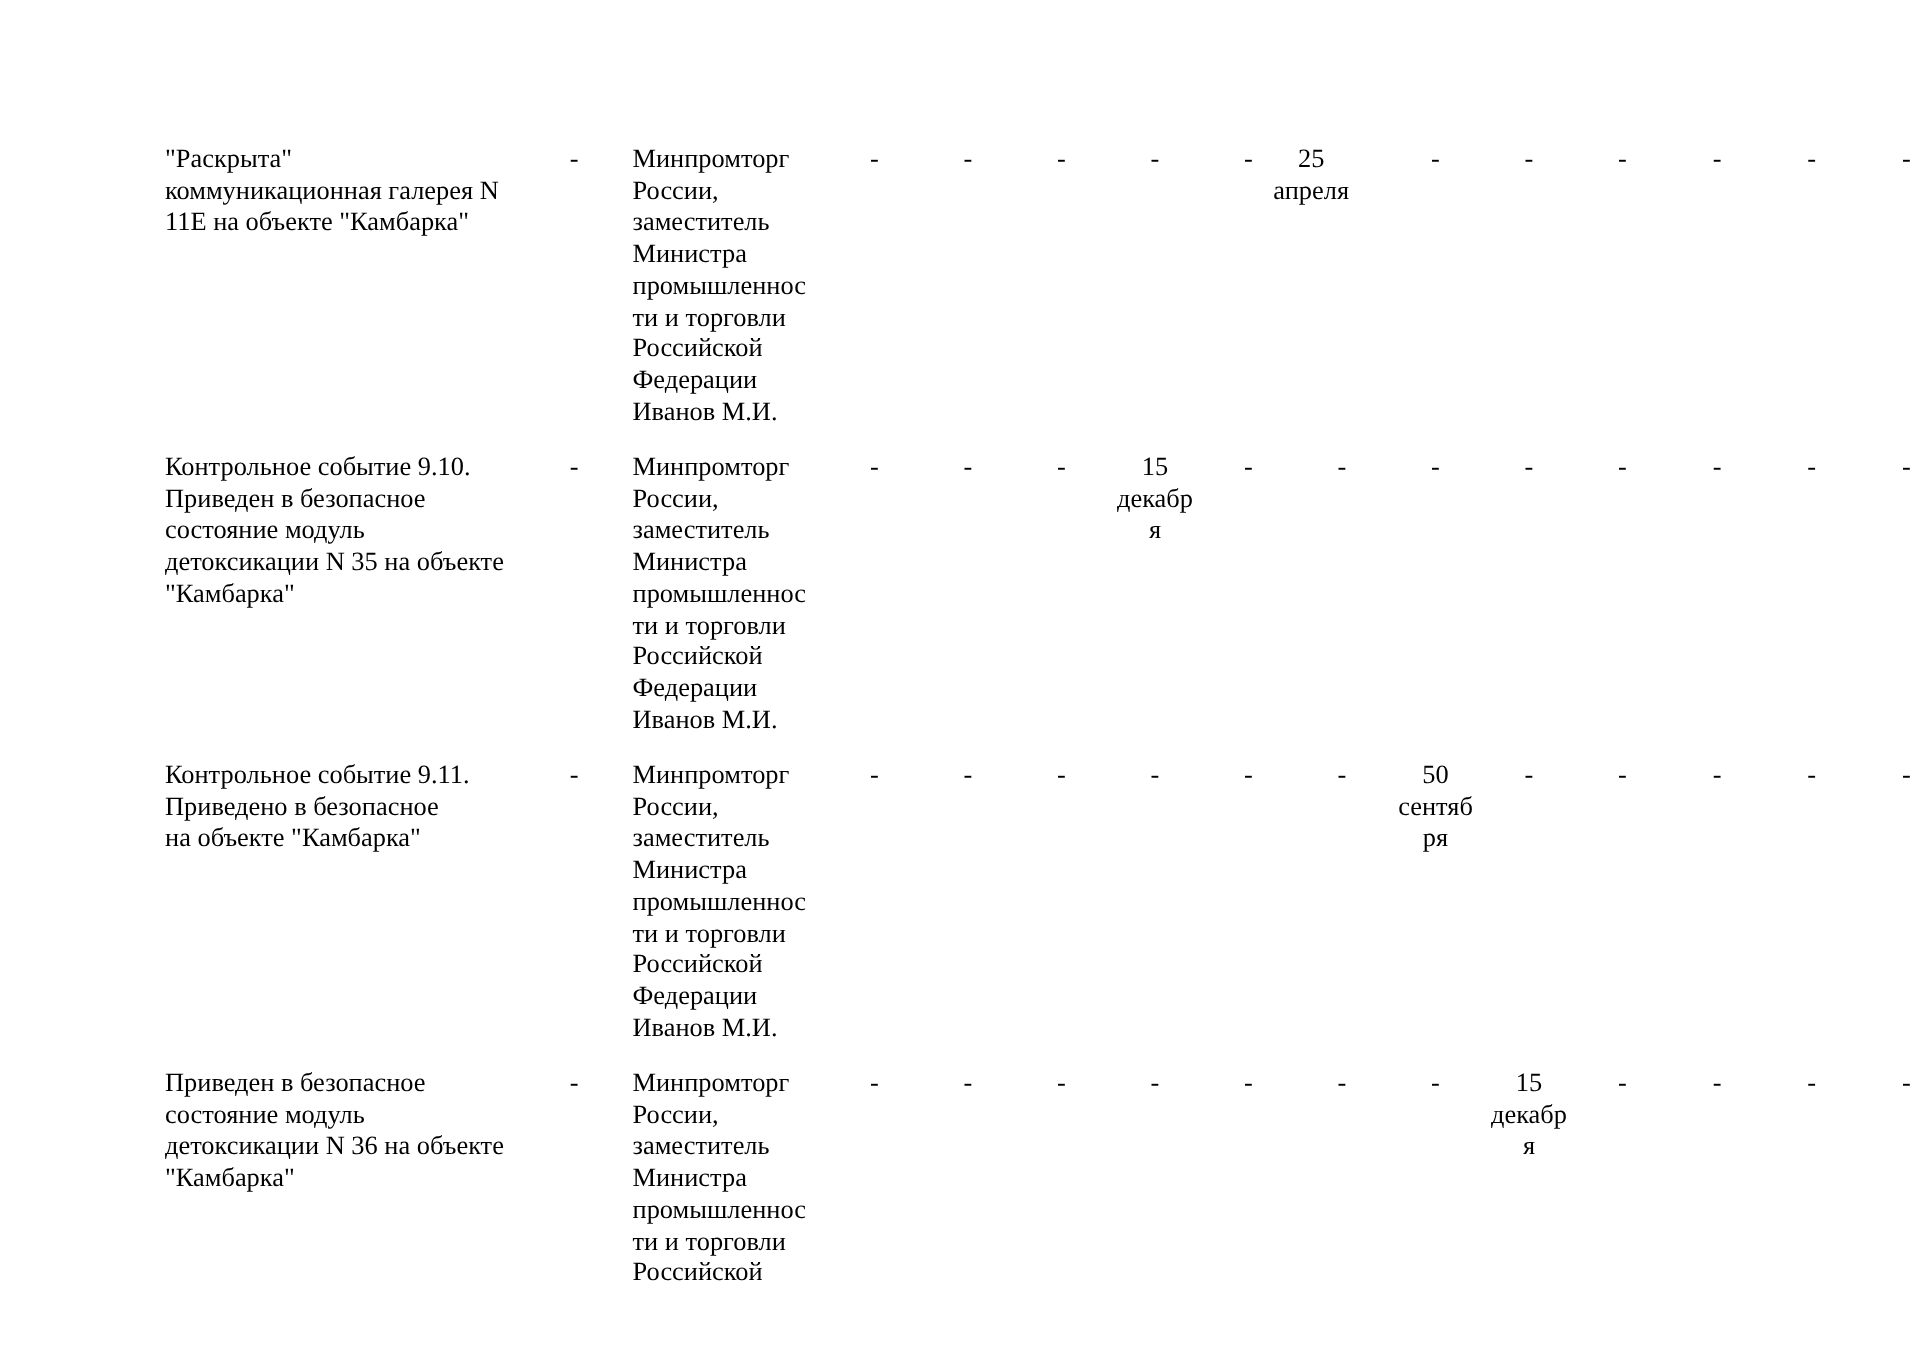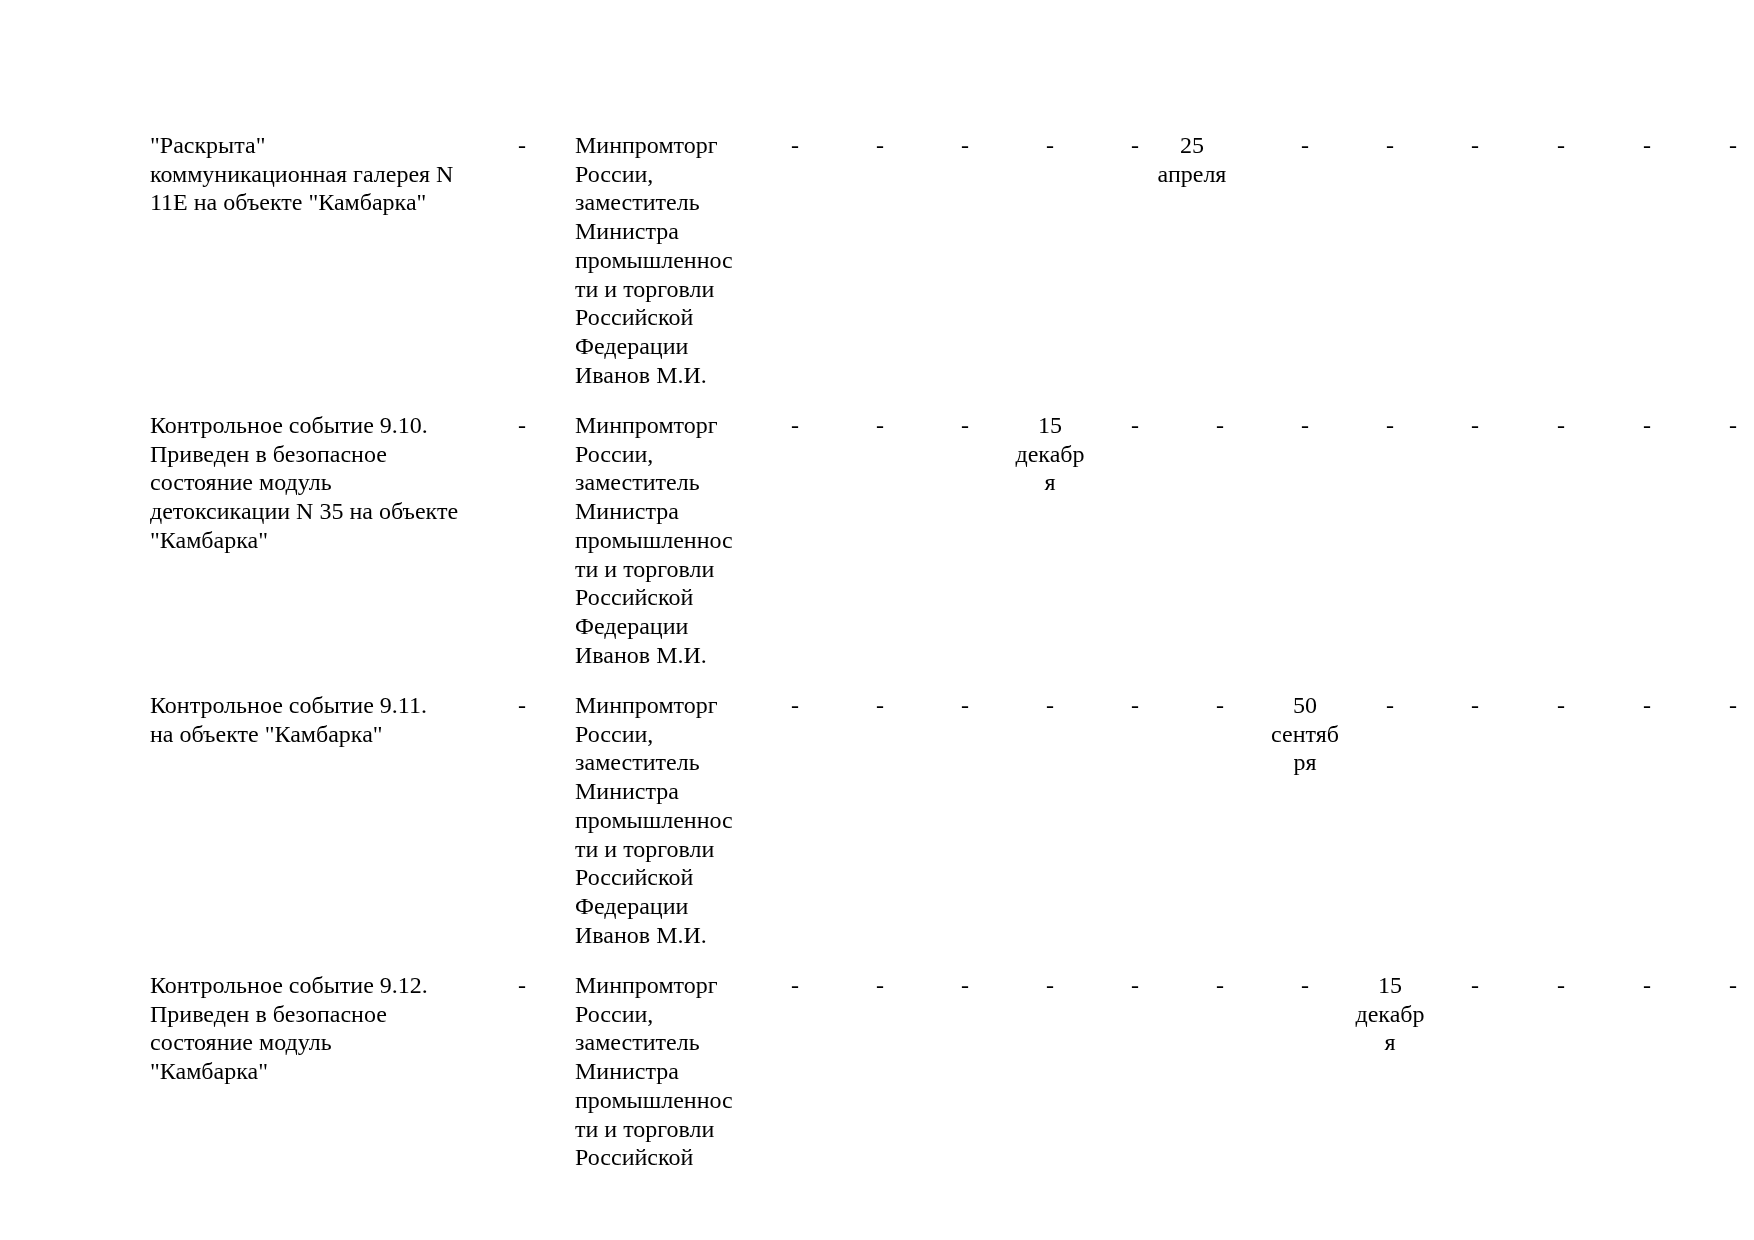--- a/index.html
+++ b/index.html
@@ -138,20 +138,21 @@
         <span class="line">-</span>
       </div>
     <div class="cell c-month" style="left:1695px;">
         <span class="line">-</span>
       </div>
   </div>
 
   <div class="row" style="top:691px;">
     <div class="cell c-name">
       <span class="line">Контрольное событие 9.11.</span>
+      <span class="line">Приведено в безопасное</span>
       <span class="line">на объекте "Камбарка"</span>
     </div>
     <div class="cell c-dash">-</div>
     <div class="cell c-resp">
       <span class="line">Минпромторг</span>
       <span class="line">России,</span>
       <span class="line">заместитель</span>
       <span class="line">Министра</span>
       <span class="line">промышленнос</span>
       <span class="line">ти и торговли</span>
@@ -194,23 +195,23 @@
     <div class="cell c-month" style="left:1609px;">
         <span class="line">-</span>
       </div>
     <div class="cell c-month" style="left:1695px;">
         <span class="line">-</span>
       </div>
   </div>
 
   <div class="row" style="top:971px;">
     <div class="cell c-name">
-      <span class="line">Контрольное событие 9.12.</span>
       <span class="line">Приведен в безопасное</span>
       <span class="line">состояние модуль</span>
+      <span class="line">детоксикации N 36 на объекте</span>
       <span class="line">"Камбарка"</span>
     </div>
     <div class="cell c-dash">-</div>
     <div class="cell c-resp">
       <span class="line">Минпромторг</span>
       <span class="line">России,</span>
       <span class="line">заместитель</span>
       <span class="line">Министра</span>
       <span class="line">промышленнос</span>
       <span class="line">ти и торговли</span>

